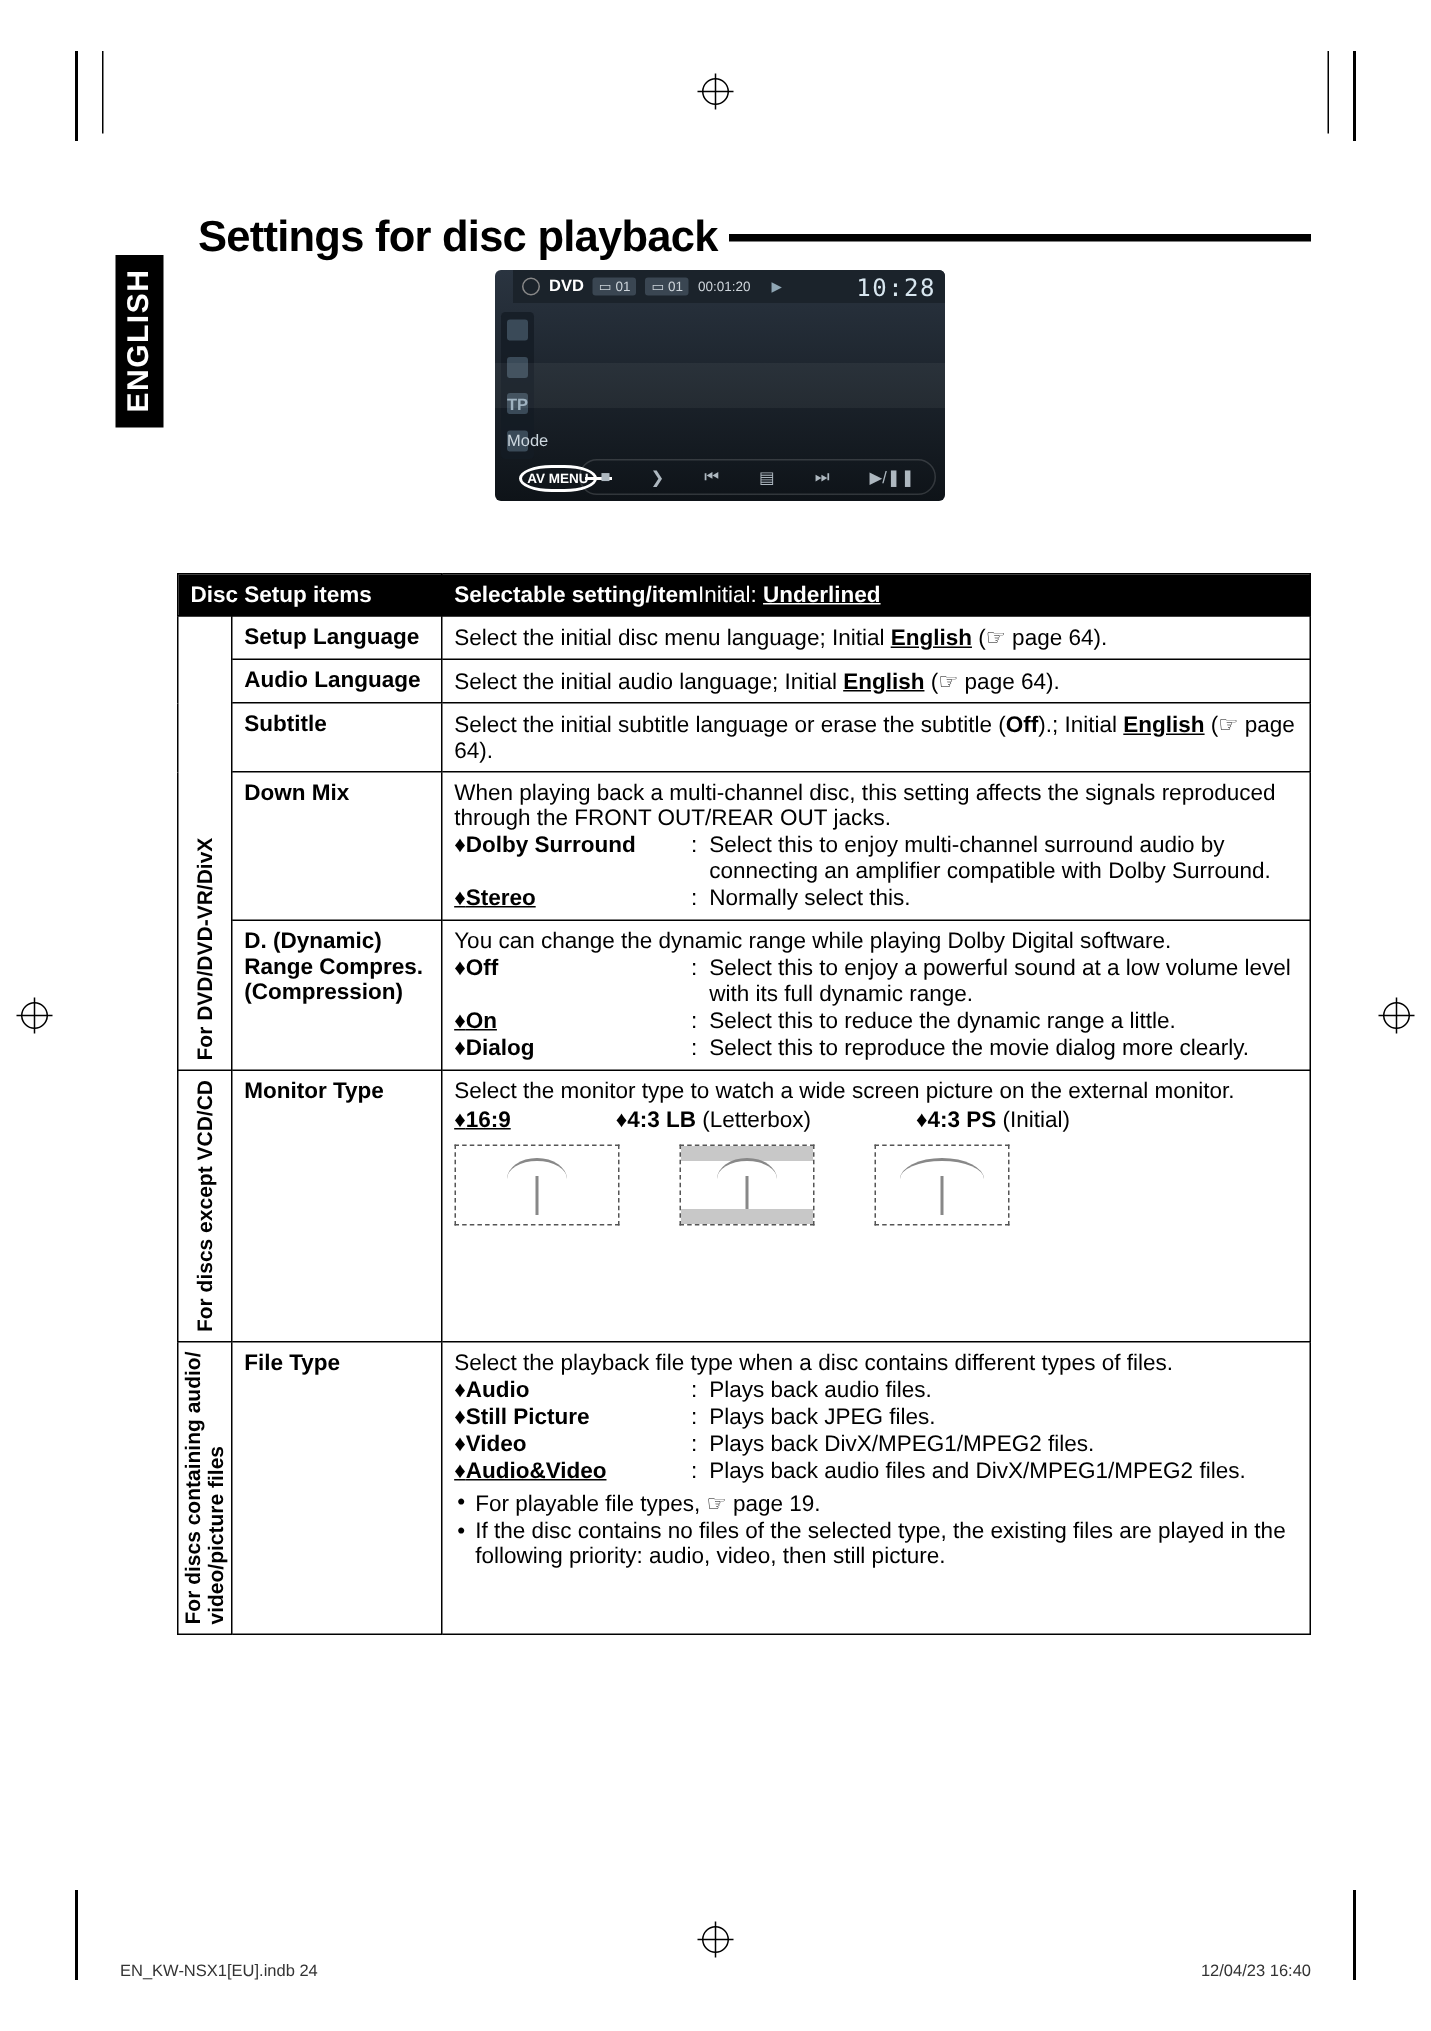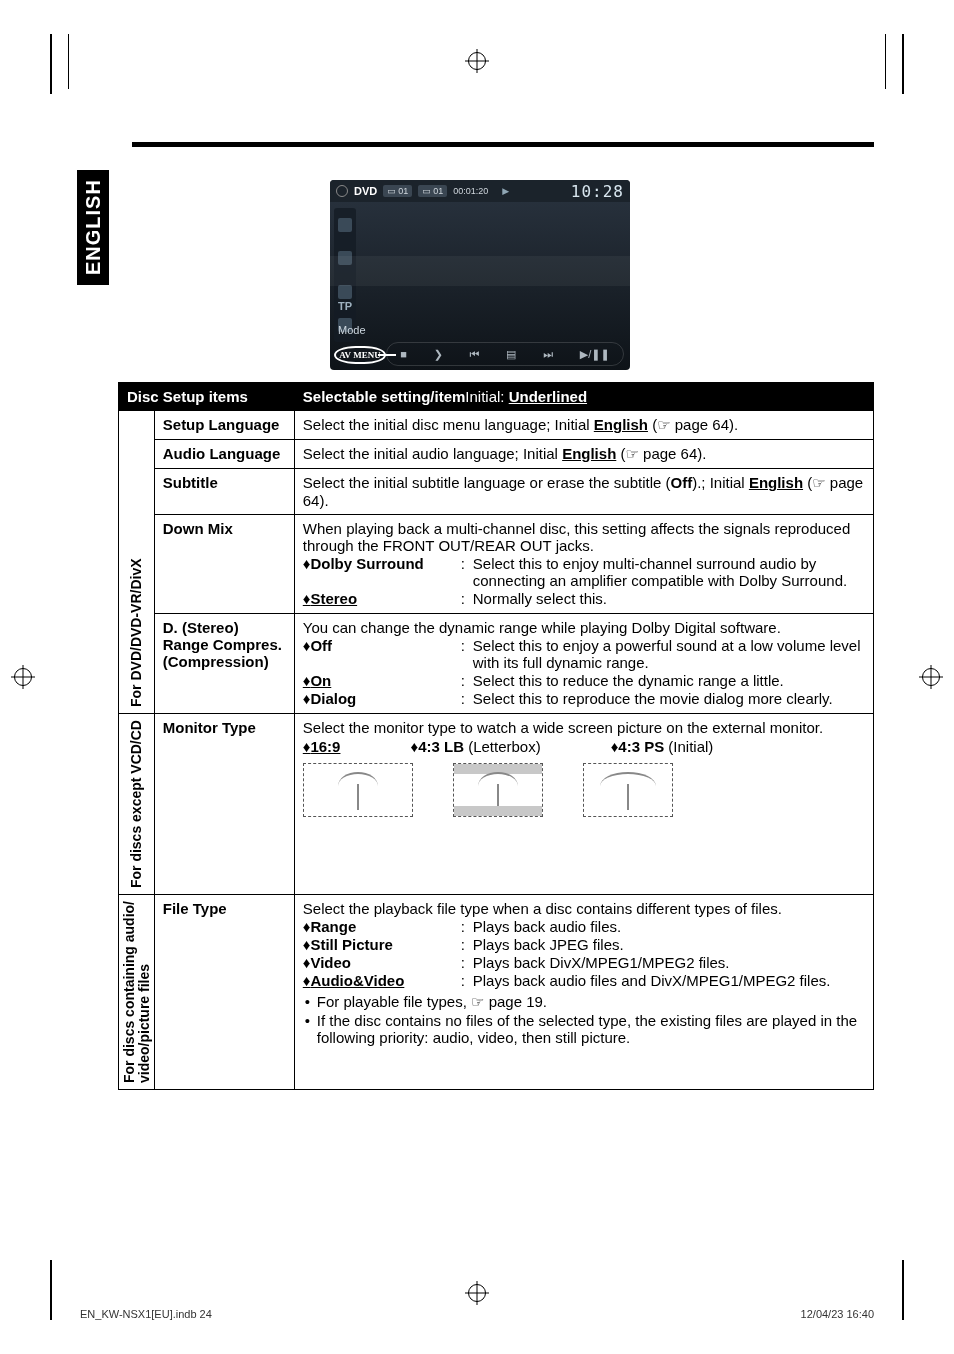--- a/index.html
+++ b/index.html
@@ -56,43 +56,44 @@
 
   .heading-bar {
     position:absolute; left:52px; right:0; top:22px;
     display:flex; align-items:center; gap:8px;
   }
   .heading-bar .txt { font-size:29px; font-weight:bold; white-space:nowrap; font-family: Arial, sans-serif; font-stretch: condensed; letter-spacing:-0.5px;}
   .heading-bar .line { flex:1; height:5px; background:#000; }
 
   .screenshot {
     position:absolute; left:250px; top:60px;
-    width:300px; height:190px;
+    width:300px; height:154px;
     background: linear-gradient(#2a3440,#0e1318);
     border-radius:4px;
     color:#cfd6dc;
     font-size:9px;
     overflow:hidden;
+    padding-left:12px;
   }
   .screenshot .topbar{ background:#1b232b; height:22px; display:flex; align-items:center; gap:6px; padding:0 6px; font-size:9px;}
   .screenshot .topbar .dvd{ font-weight:bold; font-size:11px; color:#fff;}
   .screenshot .topbar .time{ margin-left:auto; font-family:monospace; font-size:16px; color:#d8e6ef; letter-spacing:1px;}
   .screenshot .mid { position:absolute; left:0; right:0; top:40%; height:30px; background:rgba(255,255,255,0.05);}
   .screenshot .side {
     position:absolute; left:4px; top:28px; bottom:28px; width:22px;
     background:rgba(20,28,36,0.8); border-radius:3px;
     display:flex; flex-direction:column; justify-content:space-around; align-items:center;
   }
   .screenshot .side span{ width:14px;height:14px; background:#3a4a58; border-radius:2px;}
   .screenshot .tp { position:absolute; left:8px; bottom:58px; font-size:11px; font-weight:bold; color:#9fb2c0;}
   .screenshot .mode { position:absolute; left:8px; bottom:34px; font-size:11px; color:#cdd7df;}
   .screenshot .avmenu {
-    position:absolute; left:4px; bottom:6px; font-size:9px; font-weight:bold;
+    position:absolute; left:16px; bottom:6px; font-size:9px; font-weight:bold;
     color:#fff; border:2px solid #fff; border-radius:50%/60%;
-    width:52px; height:18px; display:flex; align-items:center; justify-content:center;font-family:Liberation Serif, serif;
+    width:52px; height:18px; display:flex; align-items:center; justify-content:center;
   }
   .screenshot .avmenu::after{
     content:""; position:absolute; right:-12px; top:50%; width:18px; height:2px; background:#fff; transform:translateY(-50%);
   }
   .screenshot .curve{
     position:absolute; left:56px; right:6px; bottom:4px; height:24px;
     border:1px solid rgba(255,255,255,0.15); border-radius:14px;
     display:flex; align-items:center; justify-content:space-around;
   }
   .screenshot .curve span{ color:#aeb8c0; font-size:11px;}
@@ -182,20 +183,21 @@
 <div class="crop-tr-v"></div>
 <div class="crop-tr-thin"></div>
 <div class="crop-bl-v"></div>
 <div class="crop-br-v"></div>
 
 <div class="page">
 
   <div class="side-tab">ENGLISH</div>
 
   <div class="heading-bar">
+    <span class="txt">Settings for disc playback</span>
     <span class="line"></span>
   </div>
 
   <div class="screenshot">
     <div class="topbar">
       <span style="width:12px;height:12px;border:1px solid #888;border-radius:50%;"></span>
       <span class="dvd">DVD</span>
       <span style="background:#3a4652;padding:1px 4px;border-radius:2px;">▭ <span>01</span></span>
       <span style="background:#3a4652;padding:1px 4px;border-radius:2px;">▭ <span>01</span></span>
       <span>00:01:20</span>
@@ -269,21 +271,21 @@
             <li class="opt">
                 <span class="lab diam u">Stereo</span>
                 <span class="col">:</span>
                 <span class="desc">Normally select this.</span>
               </li>
           </ul>
         </td>
       </tr>
       <tr>
         <td class="rowname">
-          <div>D. (Stereo)</div>
+          <div>D. (Dynamic)</div>
           <div>Range Compres.</div>
           <div>(Compression)</div>
         </td>
         <td>
           <div>You can change the dynamic range while playing Dolby Digital software.</div>
           <ul class="plain">
             <li class="opt">
                 <span class="lab diam b">Off</span>
                 <span class="col">:</span>
                 <span class="desc">Select this to enjoy a powerful sound at a low volume level with its full dynamic range.</span>
@@ -334,21 +336,21 @@
         </td>
       </tr>
       <tr>
         <td class="vcat" style="white-space:pre-line;">For discs containing audio/
 video/picture files</td>
         <td class="rowname">File Type</td>
         <td>
           <div>Select the playback file type when a disc contains different types of files.</div>
           <ul class="plain">
             <li class="opt">
-                <span class="lab diam b">Range</span>
+                <span class="lab diam b">Audio</span>
                 <span class="col">:</span>
                 <span class="desc">Plays back audio files.</span>
               </li>
             <li class="opt">
                 <span class="lab diam b">Still Picture</span>
                 <span class="col">:</span>
                 <span class="desc">Plays back JPEG files.</span>
               </li>
             <li class="opt">
                 <span class="lab diam b">Video</span>

